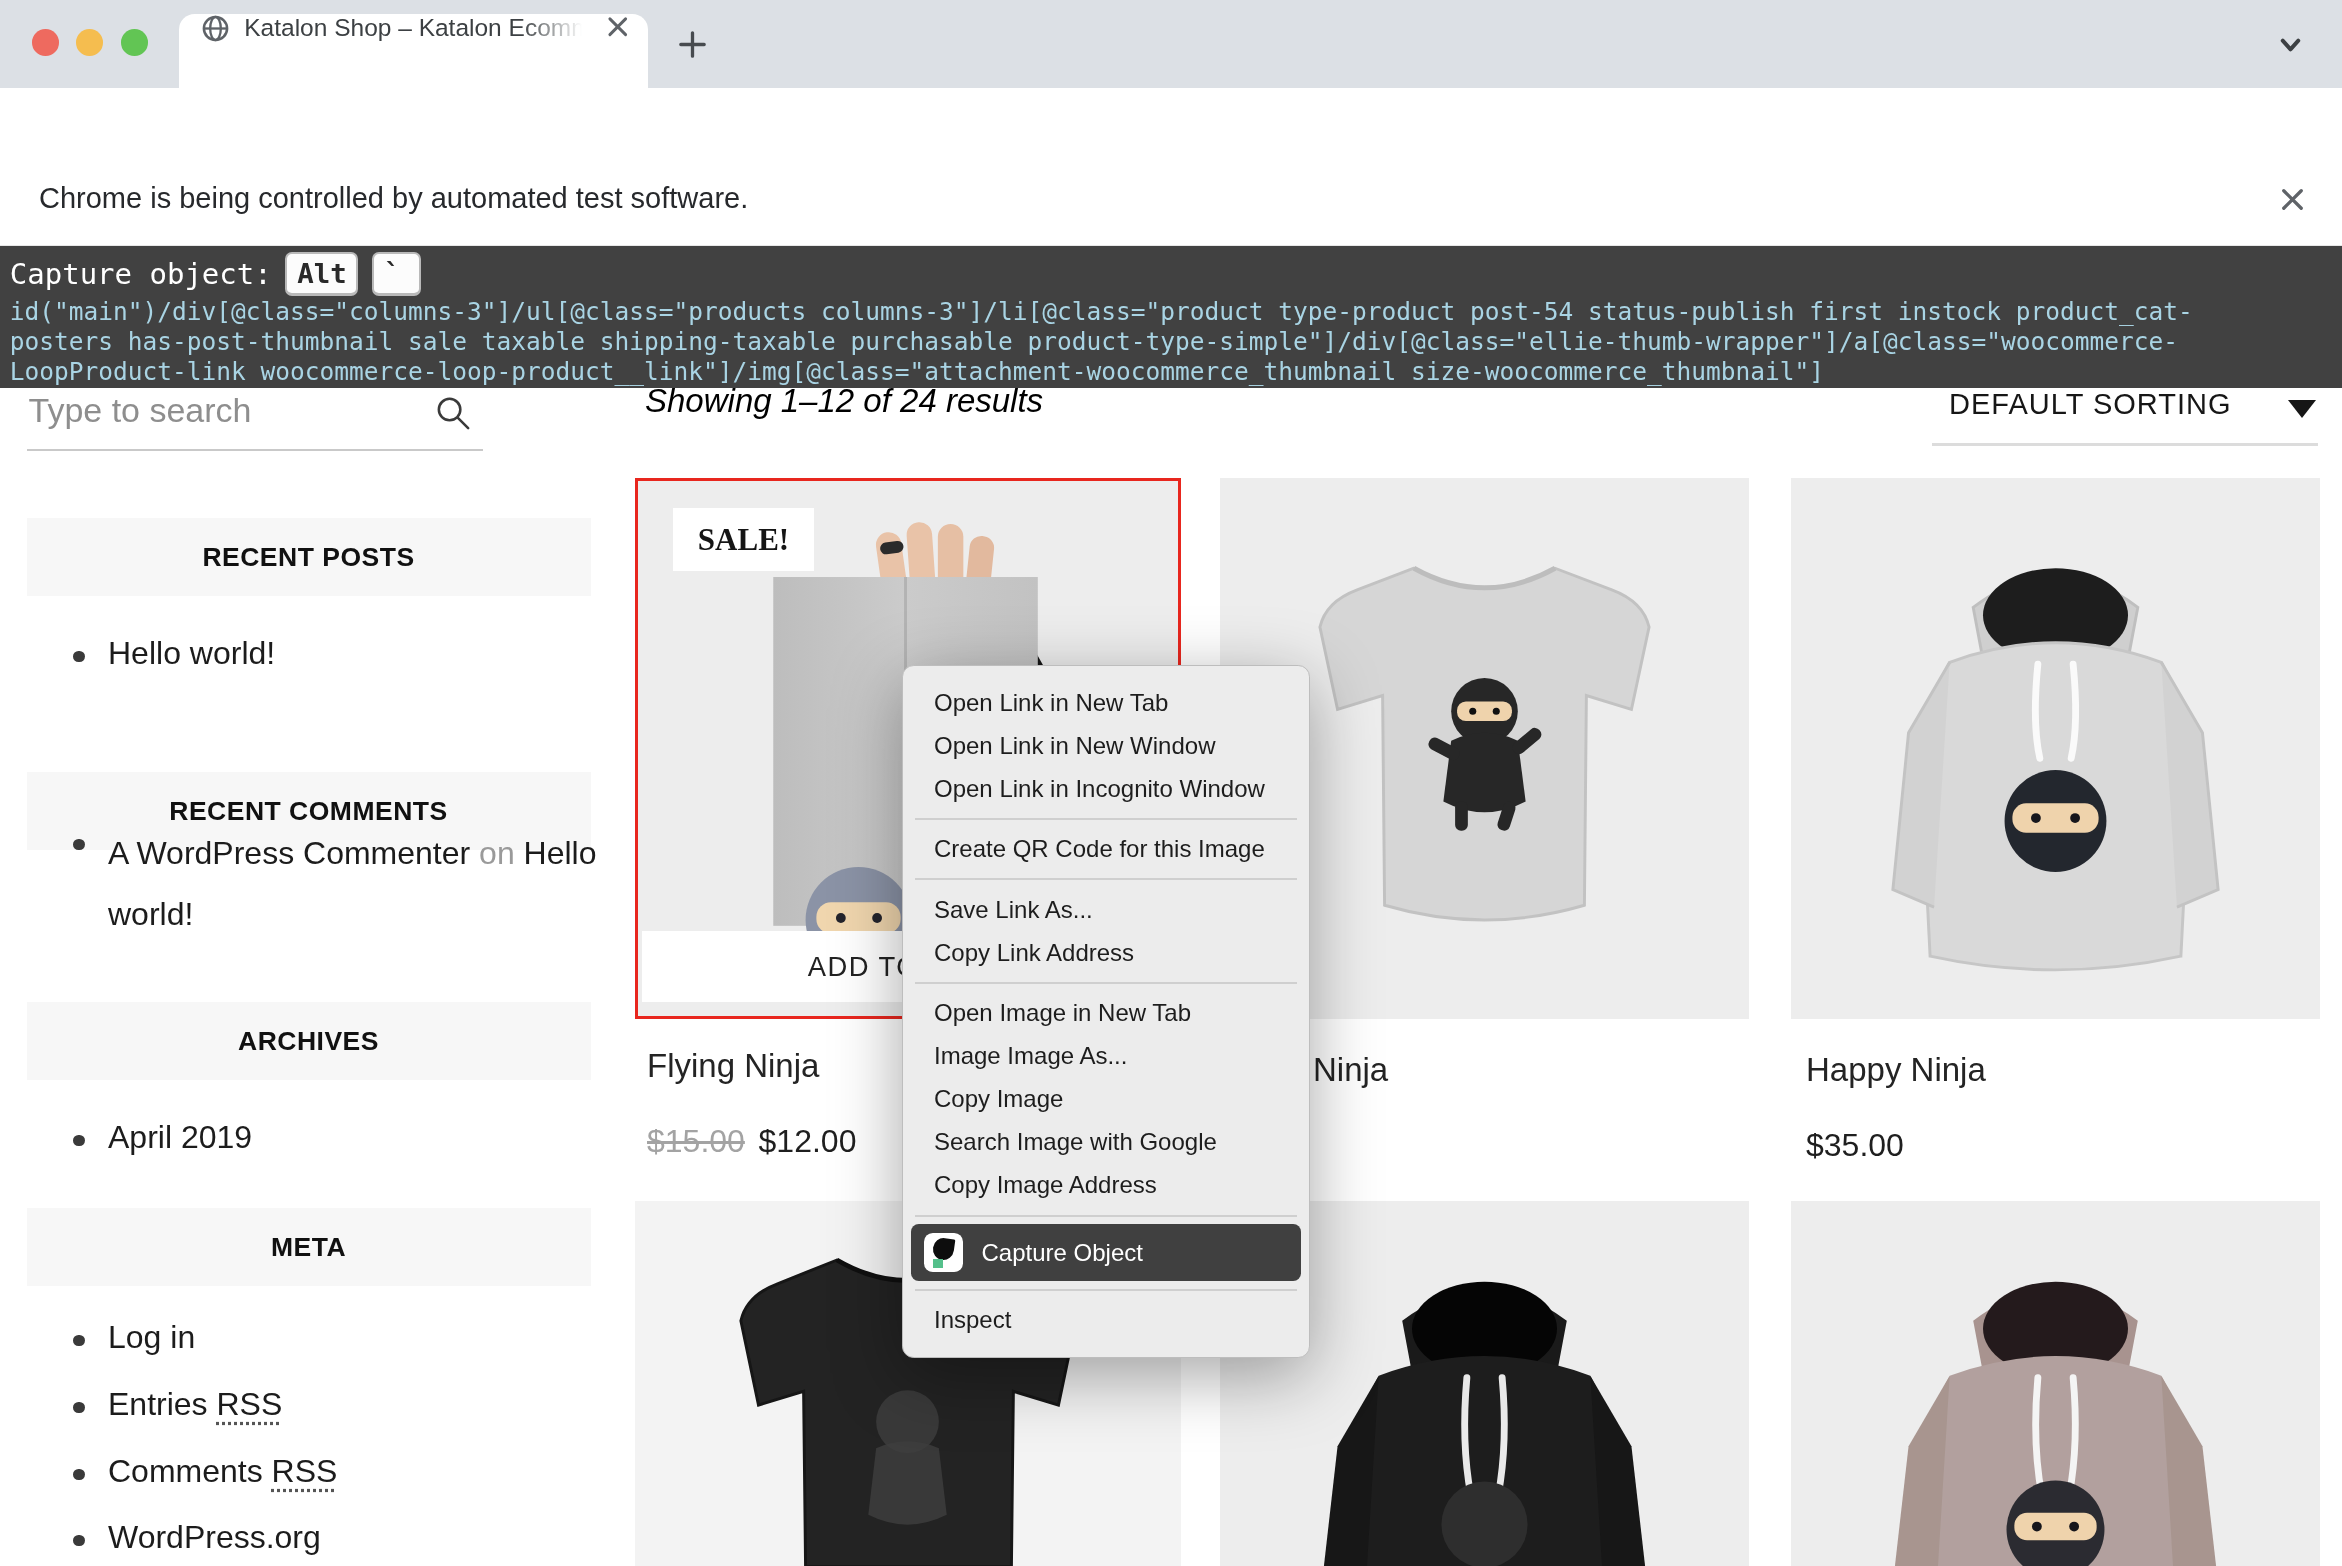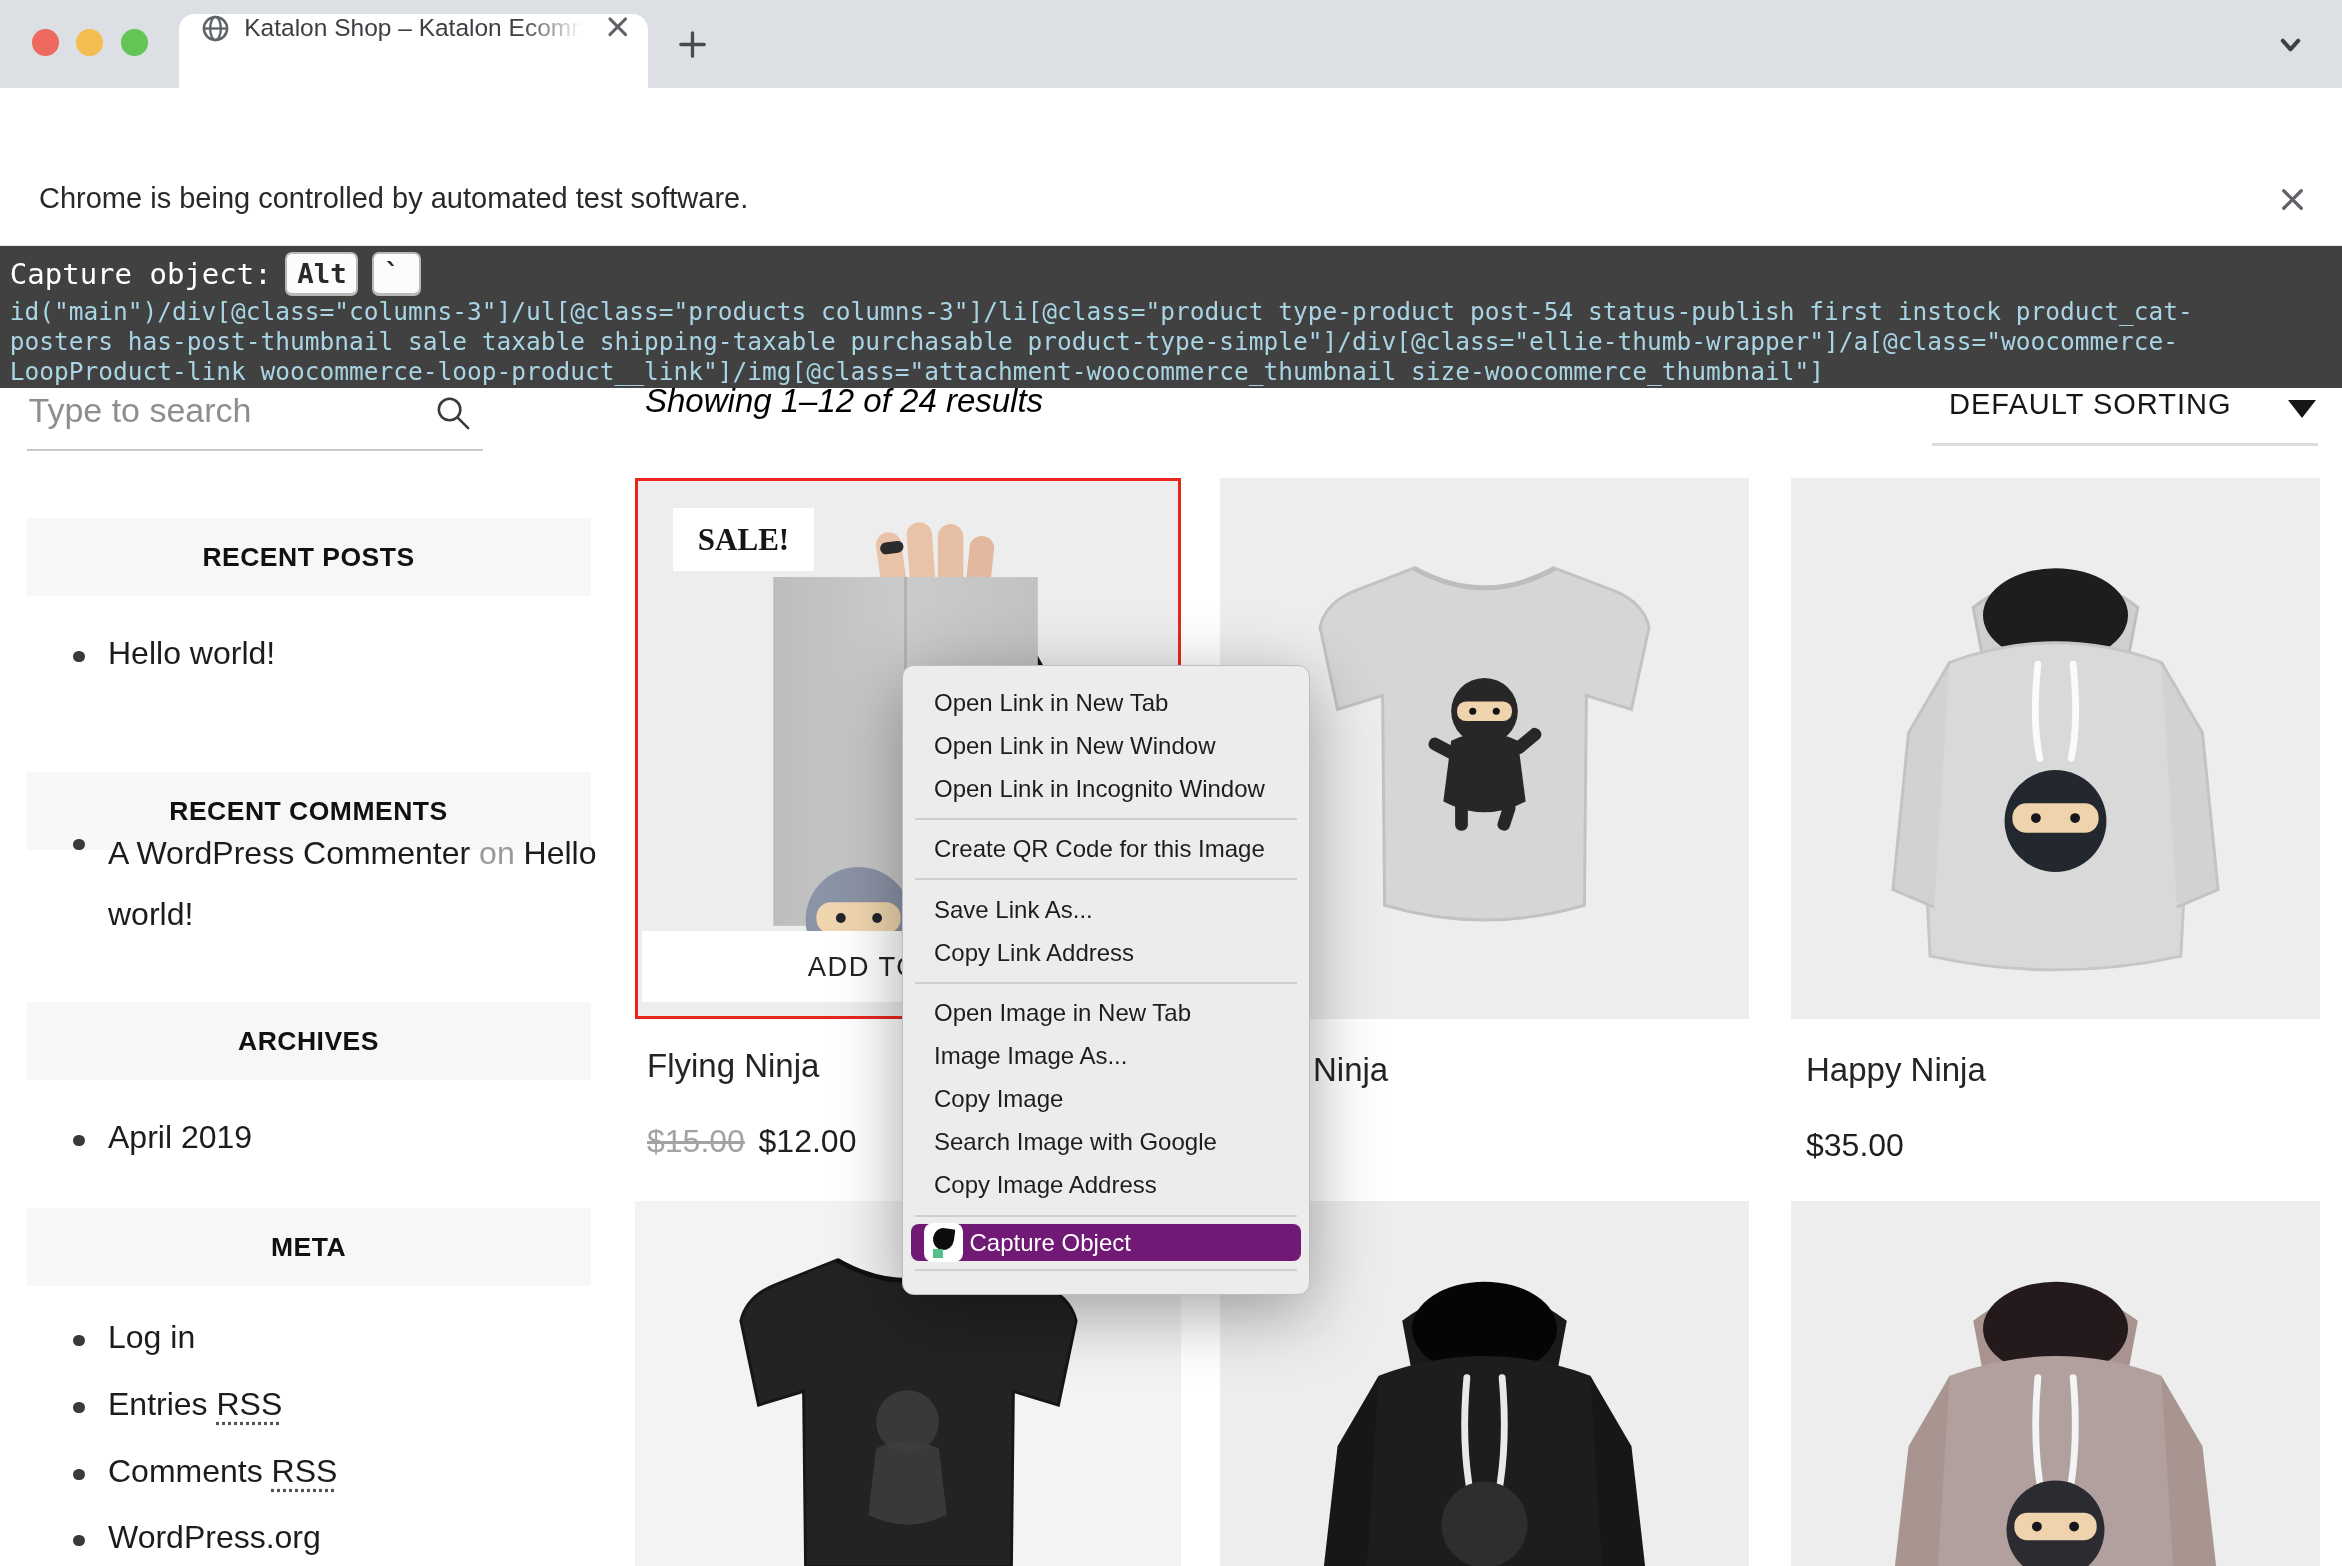--- a/index.html
+++ b/index.html
@@ -63,21 +63,21 @@
        justify-content:center;font-size:27.4px;letter-spacing:1.5px;color:#222;z-index:2}
   .p-title{position:absolute;font-size:33px;color:#242424;z-index:1}
   .p-price{position:absolute;font-size:32px;z-index:1}
   .old{color:#a3a3a3;text-decoration:line-through;margin-right:13.7px}
   .new{color:#1f1f1f;font-weight:normal}
   
   .menu{position:absolute;left:902px;top:665px;width:408px;background:#ececec;border:1px solid #bdbdbd;border-radius:11.8px;
         box-shadow:0 17.6px 69px rgba(0,0,0,.35);padding:15px 0;z-index:20;font-size:24px;color:#1d1d1d;box-sizing:border-box}
   .mi{height:43px;display:flex;align-items:center;padding:0 17.6px 0 31px;white-space:nowrap}
   .msep{height:2px;background:#cfcfcf;margin:7.8px 11.8px}
-  .mi.hl{margin:0 7.8px;border-radius:7.8px;background:#701a75;color:#fff;padding:0 0 0 13.7px;gap:6px;height:37px}
+  .mi.hl{margin:0 7.8px;border-radius:7.8px;background:#404040;color:#fff;padding:0 0 0 13.7px;gap:18px;height:57px}
   .cap-icon{width:39px;height:39px;background:#fff;border-radius:8.8px;position:relative;flex:0 0 auto}
   .cap-leaf{position:absolute;left:8.8px;top:4.9px;width:20.6px;height:21.6px;background:#0d0d0d;
             border-radius:62% 8% 62% 62%;transform:rotate(8deg)}
   .cap-dot{position:absolute;left:8.8px;bottom:3.9px;width:9.8px;height:9.8px;background:#55c08b}
 </style>
 </head>
 <body>
 
 <div class="canvas">
 
@@ -347,16 +347,17 @@
     <div class="mi">Copy Image Address</div>
     <div class="msep"></div>
     <div class="mi hl">
       <span class="cap-icon">
           <span class="cap-leaf"></span>
           <span class="cap-dot"></span>
         </span>
       <span>Capture Object</span>
     </div>
     <div class="msep"></div>
+    <div class="mi">Inspect</div>
   </div>
 
 </div>
 
 
 </body></html>

